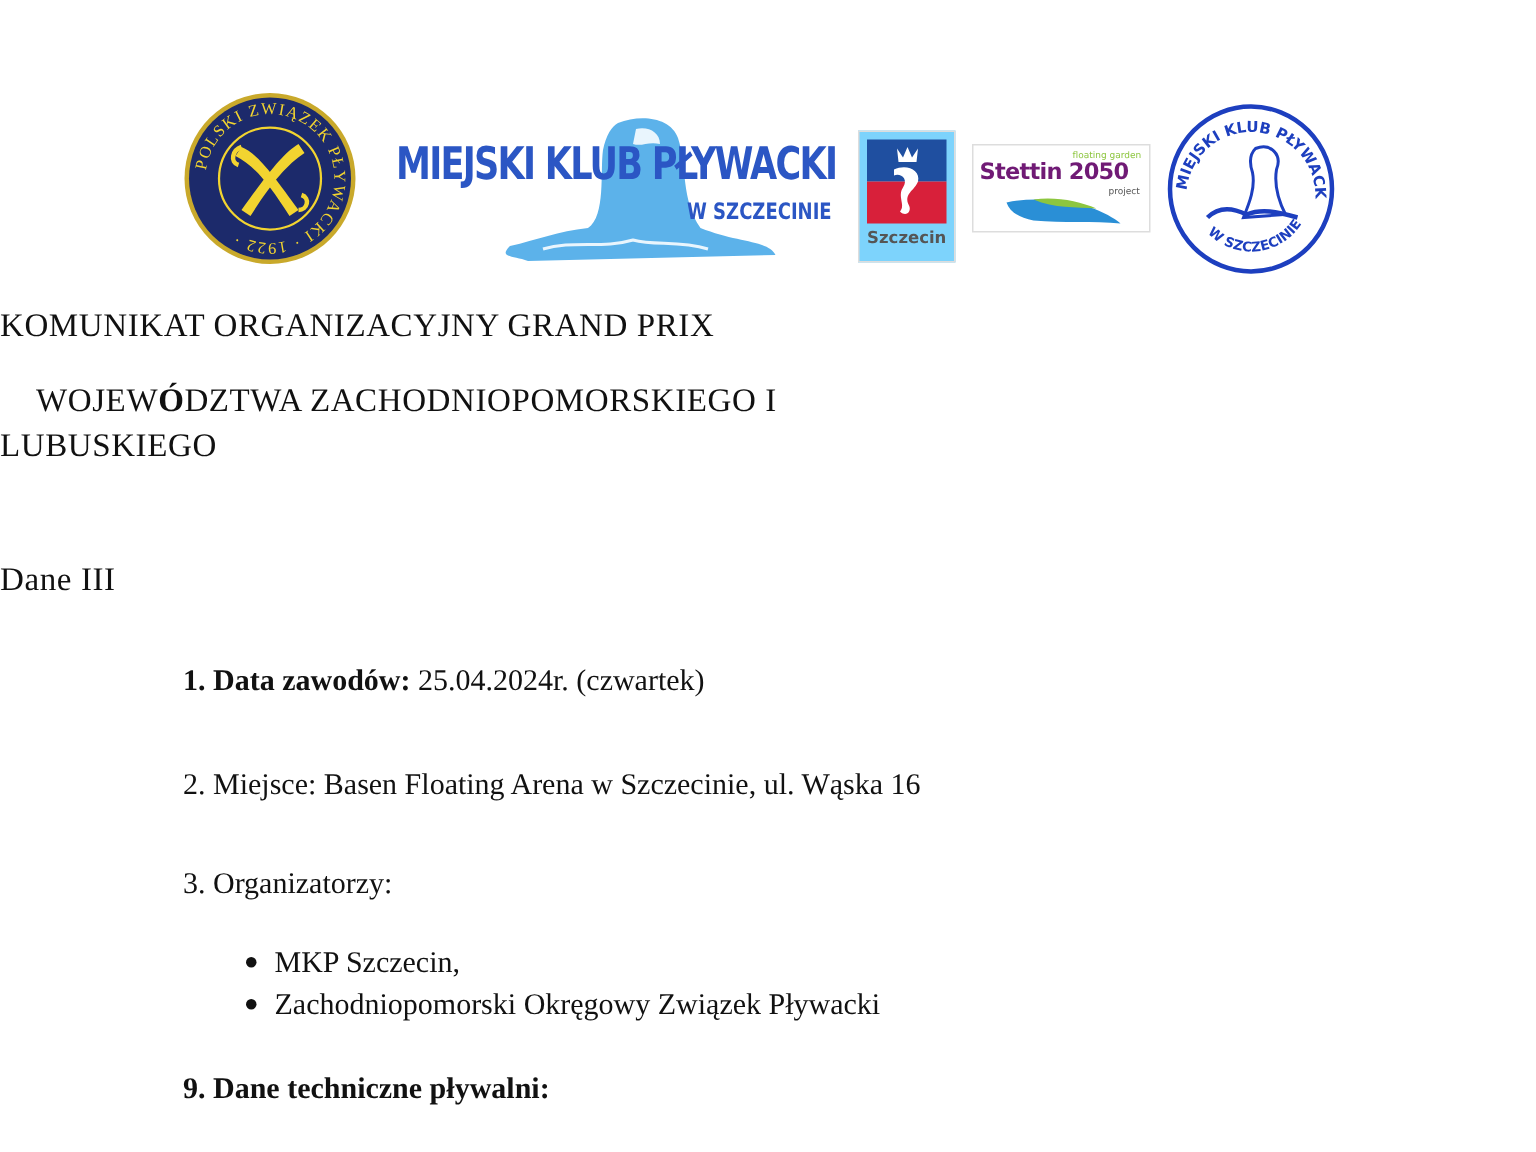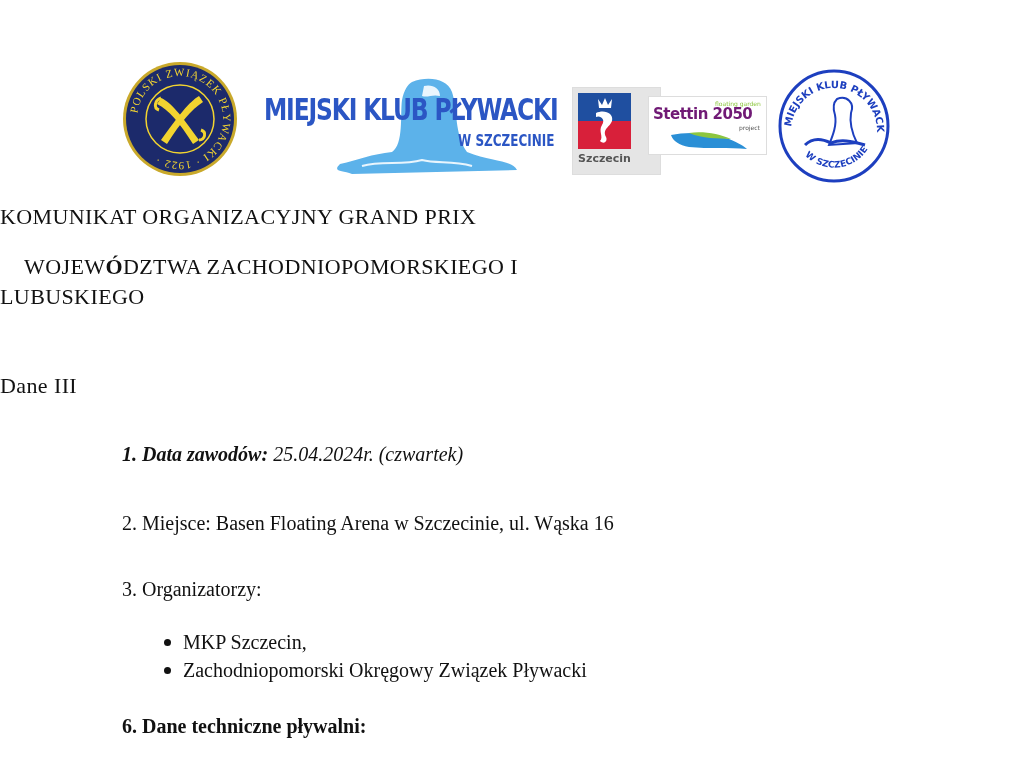--- a/index.html
+++ b/index.html
@@ -37,21 +37,21 @@
 <div class="logo" style="left:262px;top:74px;width:300px;height:104px;">
   <svg width="300" height="104" viewBox="0 0 300 104">
     <path d="M150,8 C165,2 185,4 190,18 C196,36 192,60 205,78 C230,88 250,86 255,96 L90,100 C80,96 70,98 78,90 C96,86 110,80 130,78 C142,70 138,40 140,26 C142,16 146,10 150,8 Z" fill="#5cb2ea"></path>
     <path d="M162,12 C170,10 178,14 178,22 C170,20 166,24 160,22 Z" fill="#e9f5fd"></path>
     <path d="M100,92 C120,86 140,92 160,86 C175,90 190,86 210,92" fill="none" stroke="#e9f5fd" stroke-width="2"></path>
   </svg>
   <div class="abs" style="left:2px;top:18px;font-family:'DejaVu Sans',sans-serif;font-weight:bold;font-size:30px;color:#2b56c4;letter-spacing:-1.5px;transform:scaleX(0.78);transform-origin:left;white-space:nowrap;">MIEJSKI KLUB PŁYWACKI</div>
   <div class="abs" style="left:196px;top:58px;font-family:'DejaVu Sans',sans-serif;font-weight:bold;font-size:15px;color:#2b56c4;transform:scaleX(0.8);transform-origin:left;white-space:nowrap;">W SZCZECINIE</div>
 </div>
 
-<div class="logo" style="left:572px;top:87px;width:63px;height:86px;background:#e5e5e5;border:1px solid #ddd;padding-left:24px;">
+<div class="logo" style="left:572px;top:87px;width:63px;height:86px;background:#7dd3fc;border:1px solid #ddd;">
   <div class="abs" style="left:5px;top:5px;width:53px;height:28px;background:#1f4fa0;"></div>
   <div class="abs" style="left:5px;top:33px;width:53px;height:28px;background:#d8203a;"></div>
   <svg class="abs" style="left:5px;top:5px;" width="53" height="56" viewBox="0 0 53 56">
     <path d="M20,6 L24,12 L27,5 L30,12 L34,6 L33,15 L21,15 Z" fill="#fff"></path>
     <path d="M18,20 C26,16 36,20 34,28 C32,34 24,36 28,44 C30,48 26,52 22,48 C26,44 20,38 24,32 C28,26 22,22 18,24 Z" fill="#fff"></path>
   </svg>
   <div class="abs" style="left:0;width:63px;top:64px;text-align:center;font-family:'DejaVu Sans',sans-serif;font-weight:bold;font-size:11px;color:#555;">Szczecin</div>
 </div>
 
 <div class="logo" style="left:648px;top:96px;width:117px;height:57px;background:#fff;border:1px solid #ddd;">
@@ -82,26 +82,26 @@
   </svg>
 </div>
 
 <div class="title" style="top:204px;">KOMUNIKAT ORGANIZACYJNY  GRAND PRIX</div>
 <div class="title" style="top:254px;padding-left:24px;">
   <span>WOJEW</span><span class="bold">Ó</span><span>DZTWA ZACHODNIOPOMORSKIEGO I</span>
 </div>
 <div class="title" style="top:284px;">LUBUSKIEGO</div>
 <div class="title" style="top:373px;">Dane III</div>
 
-<div class="line" style="top:443px;font-style:italic;">
+<div class="line" style="top:443px;">
   <span class="bold">1. Data zawodów:</span><span> 25.04.2024r. (czwartek)</span>
 </div>
 <div class="line" style="top:512px;">2. Miejsce: Basen Floating Arena w Szczecinie, ul. Wąska 16</div>
 <div class="line" style="top:578px;">3. Organizatorzy:</div>
 
 <div class="bullet-item" style="top:631px;">
   <span class="bullet-dot"></span><span>MKP Szczecin,</span>
 </div>
 <div class="bullet-item" style="top:659px;">
   <span class="bullet-dot"></span><span>Zachodniopomorski Okręgowy Związek Pływacki</span>
 </div>
 
-<div class="line bold" style="top:715px;">6. Dane techniczne pływalni:</div>
+<div class="line bold" style="top:715px;">9. Dane techniczne pływalni:</div>
 
 </body></html>

